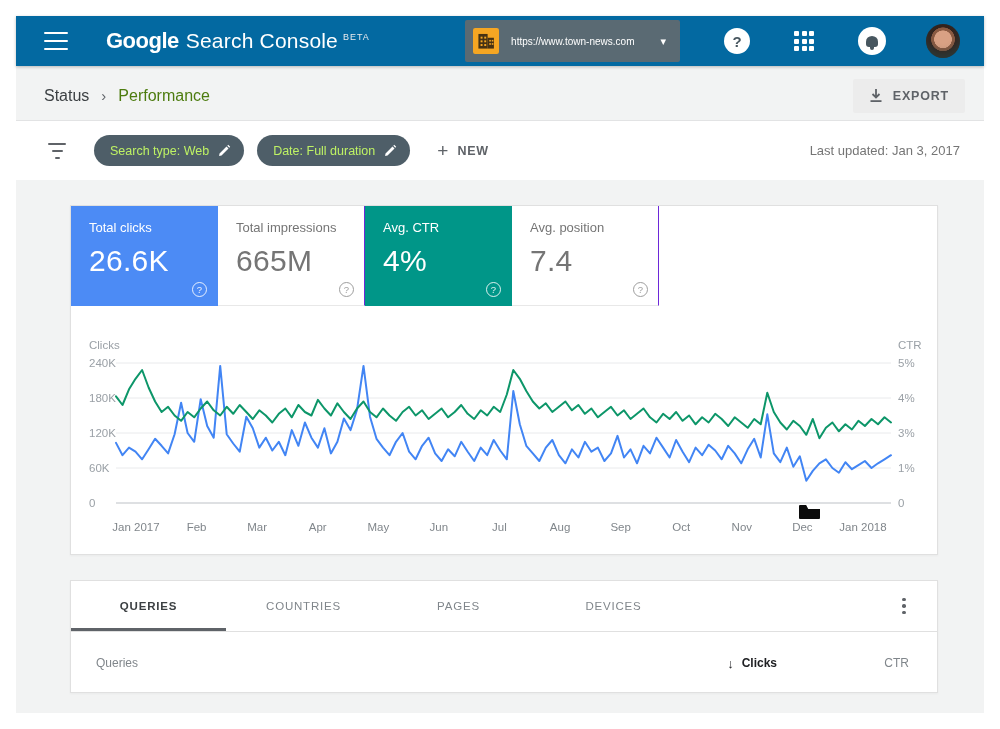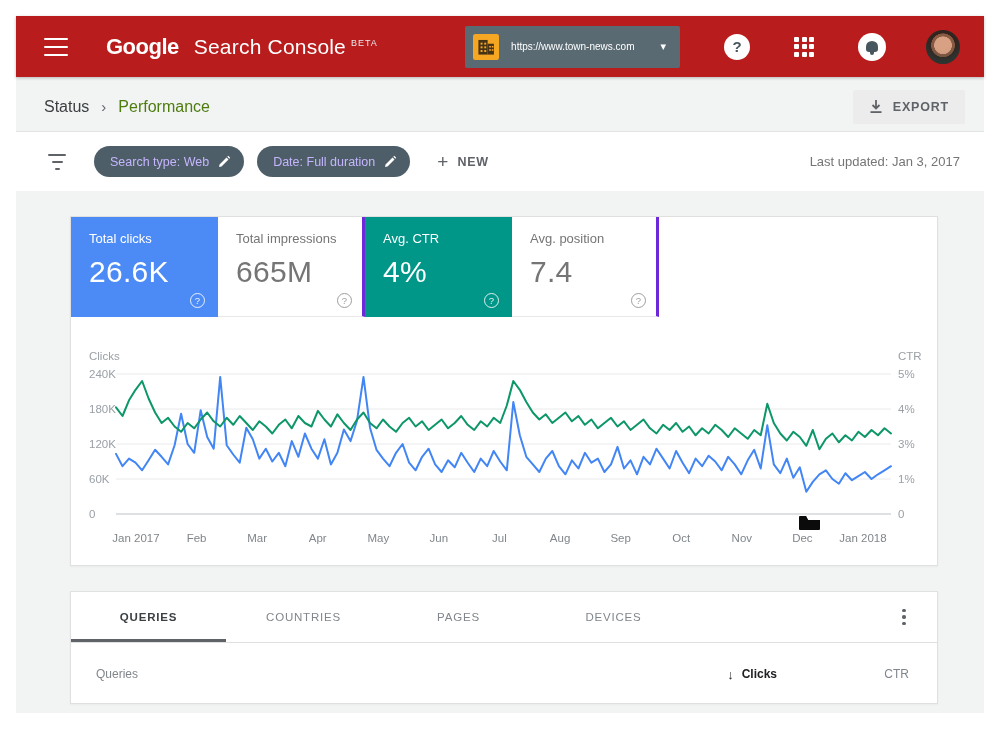--- a/index.html
+++ b/index.html
@@ -1,25 +1,25 @@
 <!DOCTYPE html>
 <html><head>
 <meta charset="utf-8">
 <style>
   * { margin:0; padding:0; box-sizing:border-box; }
   html,body { width:1000px; height:729px; background:#fff; font-family:"Liberation Sans", sans-serif; overflow:hidden; }
   .app { position:absolute; left:16px; top:16px; width:968px; height:697px; background:#f2f3f3; }
 
   
-  .appbar { position:relative; height:61px; background:#b91c1c; display:flex; align-items:center; padding:0 24px 0 28px; box-shadow:0 1px 3px rgba(0,0,0,.25); z-index:5; }
+  .appbar { position:relative; height:50px; background:#0369a1; display:flex; align-items:center; padding:0 24px 0 28px; box-shadow:0 1px 3px rgba(0,0,0,.25); z-index:5; }
   .menu-btn { width:24px; height:18px; display:flex; flex-direction:column; justify-content:space-between; cursor:pointer; margin-right:38px; }
   .menu-btn span { display:block; height:2px; background:#fff; border-radius:1px; }
   .logo { display:flex; align-items:baseline; color:#fff; white-space:nowrap; }
   .logo .g { font-size:22px; font-weight:700; letter-spacing:-.5px; }
-  .logo .p { font-size:21px; font-weight:400; margin-left:15px; letter-spacing:.2px; }
+  .logo .p { font-size:21px; font-weight:400; margin-left:7px; letter-spacing:.2px; }
   .logo .beta { font-size:9px; letter-spacing:1px; margin-left:5px; position:relative; top:-8px; color:#e8eaed; }
   .prop-select { margin-left:auto; height:42px; background:#5a6a73; border-radius:2px; display:flex; align-items:center; padding:0 14px 0 8px; cursor:pointer; }
   .prop-icon { width:26px; height:26px; flex:0 0 26px; }
   .prop-url { color:#fff; font-size:10px; margin:0 26px 0 12px; }
   .chev { color:#fff; font-size:11px; }
   .iconbtn { margin-left:44px; cursor:pointer; display:flex; align-items:center; justify-content:center; }
   .help-circle { width:26px; height:26px; border-radius:50%; background:#fff; color:#47565f; font-size:15px; font-weight:700; display:flex; align-items:center; justify-content:center; }
   .apps-grid { display:grid; grid-template-columns:repeat(3,5px); grid-gap:2.5px; }
   .apps-grid i { width:5px; height:5px; background:#fff; border-radius:1px; }
   .bell-circle { width:28px; height:28px; border-radius:50%; background:#fff; display:flex; align-items:center; justify-content:center; }
@@ -36,36 +36,36 @@
   .crumb .sep { margin:0 12px; color:#5f6368; font-size:15px; }
   .crumb .cur { font-weight:400; color:#4d7c0f; }
   .export-btn { margin-left:auto; height:34px; background:#ececec; border:none; border-radius:2px; display:flex; align-items:center; padding:0 16px; cursor:pointer; color:#5f6368; font-size:12.5px; font-weight:700; letter-spacing:.8px; font-family:inherit; }
   .export-btn svg { margin-right:10px; }
 
   
   .filter-bar { height:60px; background:#fff; border-top:1px solid #e2e3e4; display:flex; align-items:center; padding:0 24px 0 32px; }
   .filter-ic { display:flex; flex-direction:column; align-items:center; margin-right:28px; cursor:pointer; }
   .filter-ic i { display:block; height:2px; background:#5f6368; border-radius:1px; margin:2.5px 0; }
   .filter-ic i:nth-child(1){ width:18px; } .filter-ic i:nth-child(2){ width:11px; } .filter-ic i:nth-child(3){ width:5px; }
-  .chip { height:31px; border-radius:16px; background:#4e5e68; color:#c4b5fd; font-size:12.5px; display:flex; align-items:center; padding:0 13px 0 16px; margin-right:13px; cursor:pointer; }
+  .chip { height:31px; border-radius:16px; background:#4e5e68; color:#bef264; font-size:12.5px; display:flex; align-items:center; padding:0 13px 0 16px; margin-right:13px; cursor:pointer; }
   .chip svg { margin-left:9px; }
   .new-btn { display:flex; align-items:center; margin-left:14px; cursor:pointer; color:#5f6368; }
   .new-btn .plus { font-size:19px; font-weight:400; margin-right:9px; line-height:1; }
   .new-btn .nlbl { font-size:12.5px; font-weight:700; letter-spacing:.8px; }
   .last-upd { margin-left:auto; font-size:13px; color:#757575; }
 
   
   .content { position:relative; height:513px; }
   .card { position:absolute; background:#fff; border:1px solid #e0e0e0; box-shadow:0 1px 2px rgba(0,0,0,.04); }
   .chart-card { left:54px; top:25px; width:868px; height:350px; }
   .table-card { left:54px; top:400px; width:868px; height:113px; overflow:hidden; }
 
   
   .tiles { display:flex; height:100px; }
-  .tile { width:147px; height:100px; position:relative; padding:14px 0 0 18px; cursor:pointer; background:#fff; border-right:3px solid #6d28d9; border-bottom:1px solid #e8e8e8; }
+  .tile { width:147px; height:100px; position:relative; padding:14px 0 0 18px; cursor:pointer; background:#fff; border-right:1px solid #6d28d9; border-bottom:1px solid #e8e8e8; }
   .tile.blue { background:#4c8bf5; border-color:#4c8bf5; }
   .tile.teal { background:#009688; border-color:#009688; }
   .t-label { font-size:13px; color:#757575; }
   .t-value { font-size:30px; color:#757575; margin-top:9px; letter-spacing:.3px; }
   .tile.blue .t-label, .tile.blue .t-value, .tile.teal .t-label, .tile.teal .t-value { color:#fff; }
   .help-badge { position:absolute; right:10px; bottom:8px; width:15px; height:15px; border-radius:50%; border:1.4px solid #9e9e9e; color:#9e9e9e; font-size:9.5px; display:flex; align-items:center; justify-content:center; }
   .tile.blue .help-badge, .tile.teal .help-badge { border-color:rgba(255,255,255,.85); color:rgba(255,255,255,.9); }
 
   
   .chart { position:absolute; left:0; top:100px; width:868px; height:250px; }

